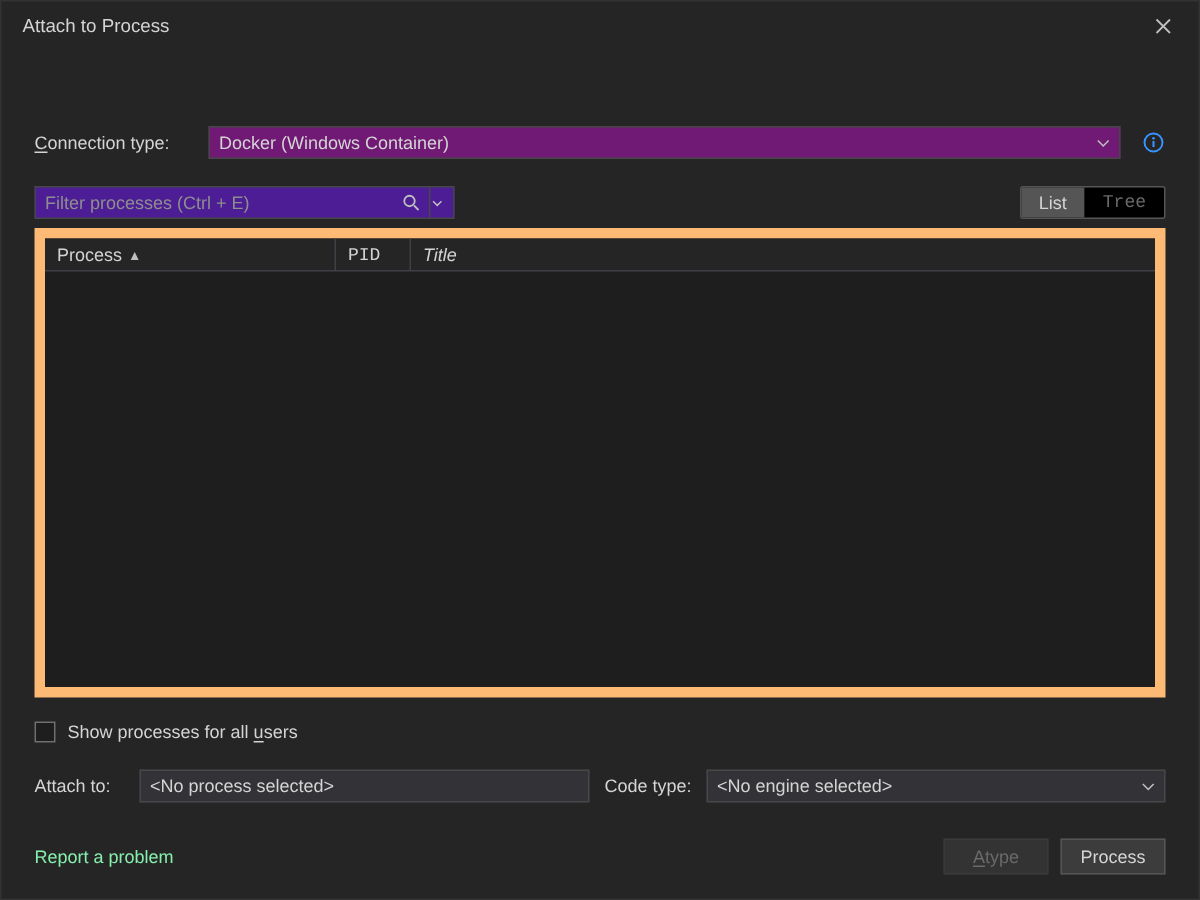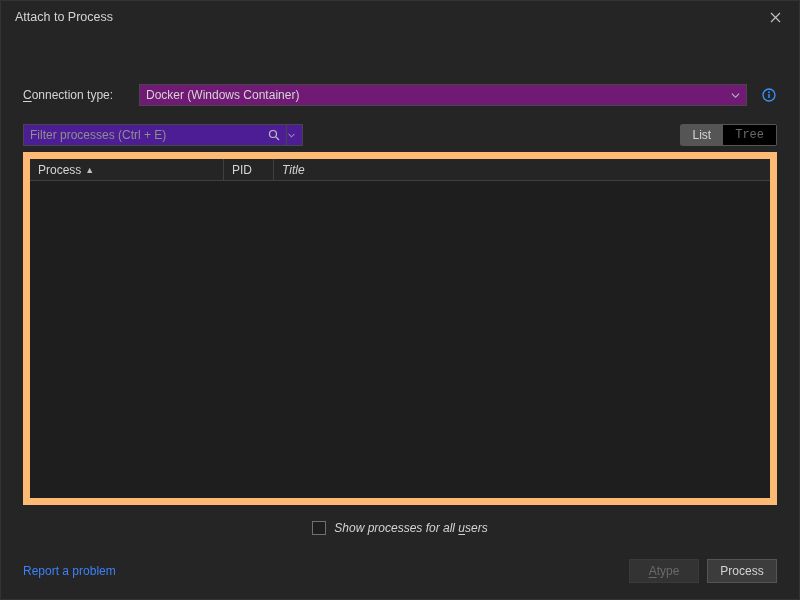--- a/index.html
+++ b/index.html
@@ -25,38 +25,38 @@
   .drop-split { width:10px; display:flex; align-items:center; justify-content:center; color:#bfbfbf; border-left:1px solid #474749; height:100%; }
   .viewmode { display:flex; border: 1px solid #555; border-radius: 2px; overflow: hidden; }
   .viewmode .seg { padding: 3px 12px; font-size:12px; cursor:pointer; background:#333; color:#d4d4d4; }
   .viewmode .seg.active { background: #555; }
   .viewmode .seg.inactive { color:#6a6a6a; background:#000000;font-family:Liberation Mono, monospace; }
   .grid { flex:1; border: 7px solid #fdba74; margin-top: 2px; background: #1e1e1e; display:flex; flex-direction:column; min-height: 280px; }
   .grid-header { display:flex; background:#252526; border-bottom:1px solid #3f3f46; height:22px; align-items:stretch; }
   .gh { display:flex; align-items:center; padding: 0 8px; font-size:12px; color:#d4d4d4; border-right:1px solid #3f3f46; gap:4px; cursor:pointer; }
   .gh:last-child { border-right:none; flex:1;font-style:italic; }
   .gh.process { width: 194px; }
-  .gh.pid { width: 50px; }
+  .gh.pid { width: 50px; font-family: Liberation Mono, monospace; }
   .sort-arrow { color:#bfbfbf; font-size:9px; }
   .grid-body { flex:1; }
-  .below-grid { display:flex; align-items:center; justify-content:center; margin-top: 16px; font-style: italic; }
+  .below-grid { display:flex; align-items:center; justify-content:flex-start; margin-top: 16px; }
   .check-row { display:flex; align-items:center; gap:8px; color:#d4d4d4; }
   .checkbox { width:14px; height:14px; border:1px solid #707070; background:#1e1e1e; display:inline-block; }
   .right-cluster { display:flex; align-items:center; gap:10px; }
   .right-cluster .check-row { color:#6a6a6a; }
   .right-cluster .checkbox { border-color:#4a4a4a; }
   .attach-row { display:flex; align-items:center; margin-top: 18px; gap: 10px; }
   .attach-row .label2 { width: 60px; }
   .ro-box { height:22px; background:#333337; border:1px solid #474749; color:#d4d4d4; display:flex; align-items:center; padding:0 6px; }
   .ro1 { width: 300px; }
   .ro2 { flex:1; position:relative; }
   .ro2 .chev { margin-left:auto; color:#bfbfbf; }
   .codetype-lbl { white-space:nowrap; }
   .footer { display:flex; align-items:center; justify-content:space-between; margin-top: 24px; }
-  .link { color:#3b82f6; cursor:pointer; }
+  .link { color:#86efac; cursor:pointer; }
   .footer-btns { display:flex; gap:8px; }
   svg { display:block; }
 </style>
 </head>
 <body>
 
 <div class="dialog">
 
   <div class="titlebar">
     <div class="title">Attach to Process</div>
@@ -124,20 +124,35 @@
       <div class="grid-body"></div>
     </div>
 
     <div class="below-grid">
       <label class="check-row">
         <span class="checkbox"></span>
         <span><span>Show processes for all </span><span class="underline">u</span><span>sers</span></span>
       </label>
     </div>
 
+    <div class="attach-row">
+      <div class="label2">Attach to:</div>
+      <div class="ro-box ro1">
+        <span>&lt;No process selected&gt;</span>
+      </div>
+      <div class="codetype-lbl">Code type:</div>
+      <div class="ro-box ro2">
+        <span>&lt;No engine selected&gt;</span>
+        <span class="chev">
+          <svg width="9" height="9" viewBox="0 0 10 10">
+              <path d="M1 3 L5 7 L9 3" stroke="currentColor" fill="none" stroke-width="1.2"></path>
+            </svg>
+        </span>
+      </div>
+    </div>
 
     <div class="footer">
       <div class="link">Report a problem</div>
       <div class="footer-btns">
         <div class="btn disabled">
             <span class="underline">A</span>
             <span>type</span>
           </div>
         <div class="btn">Process</div>
       </div>

